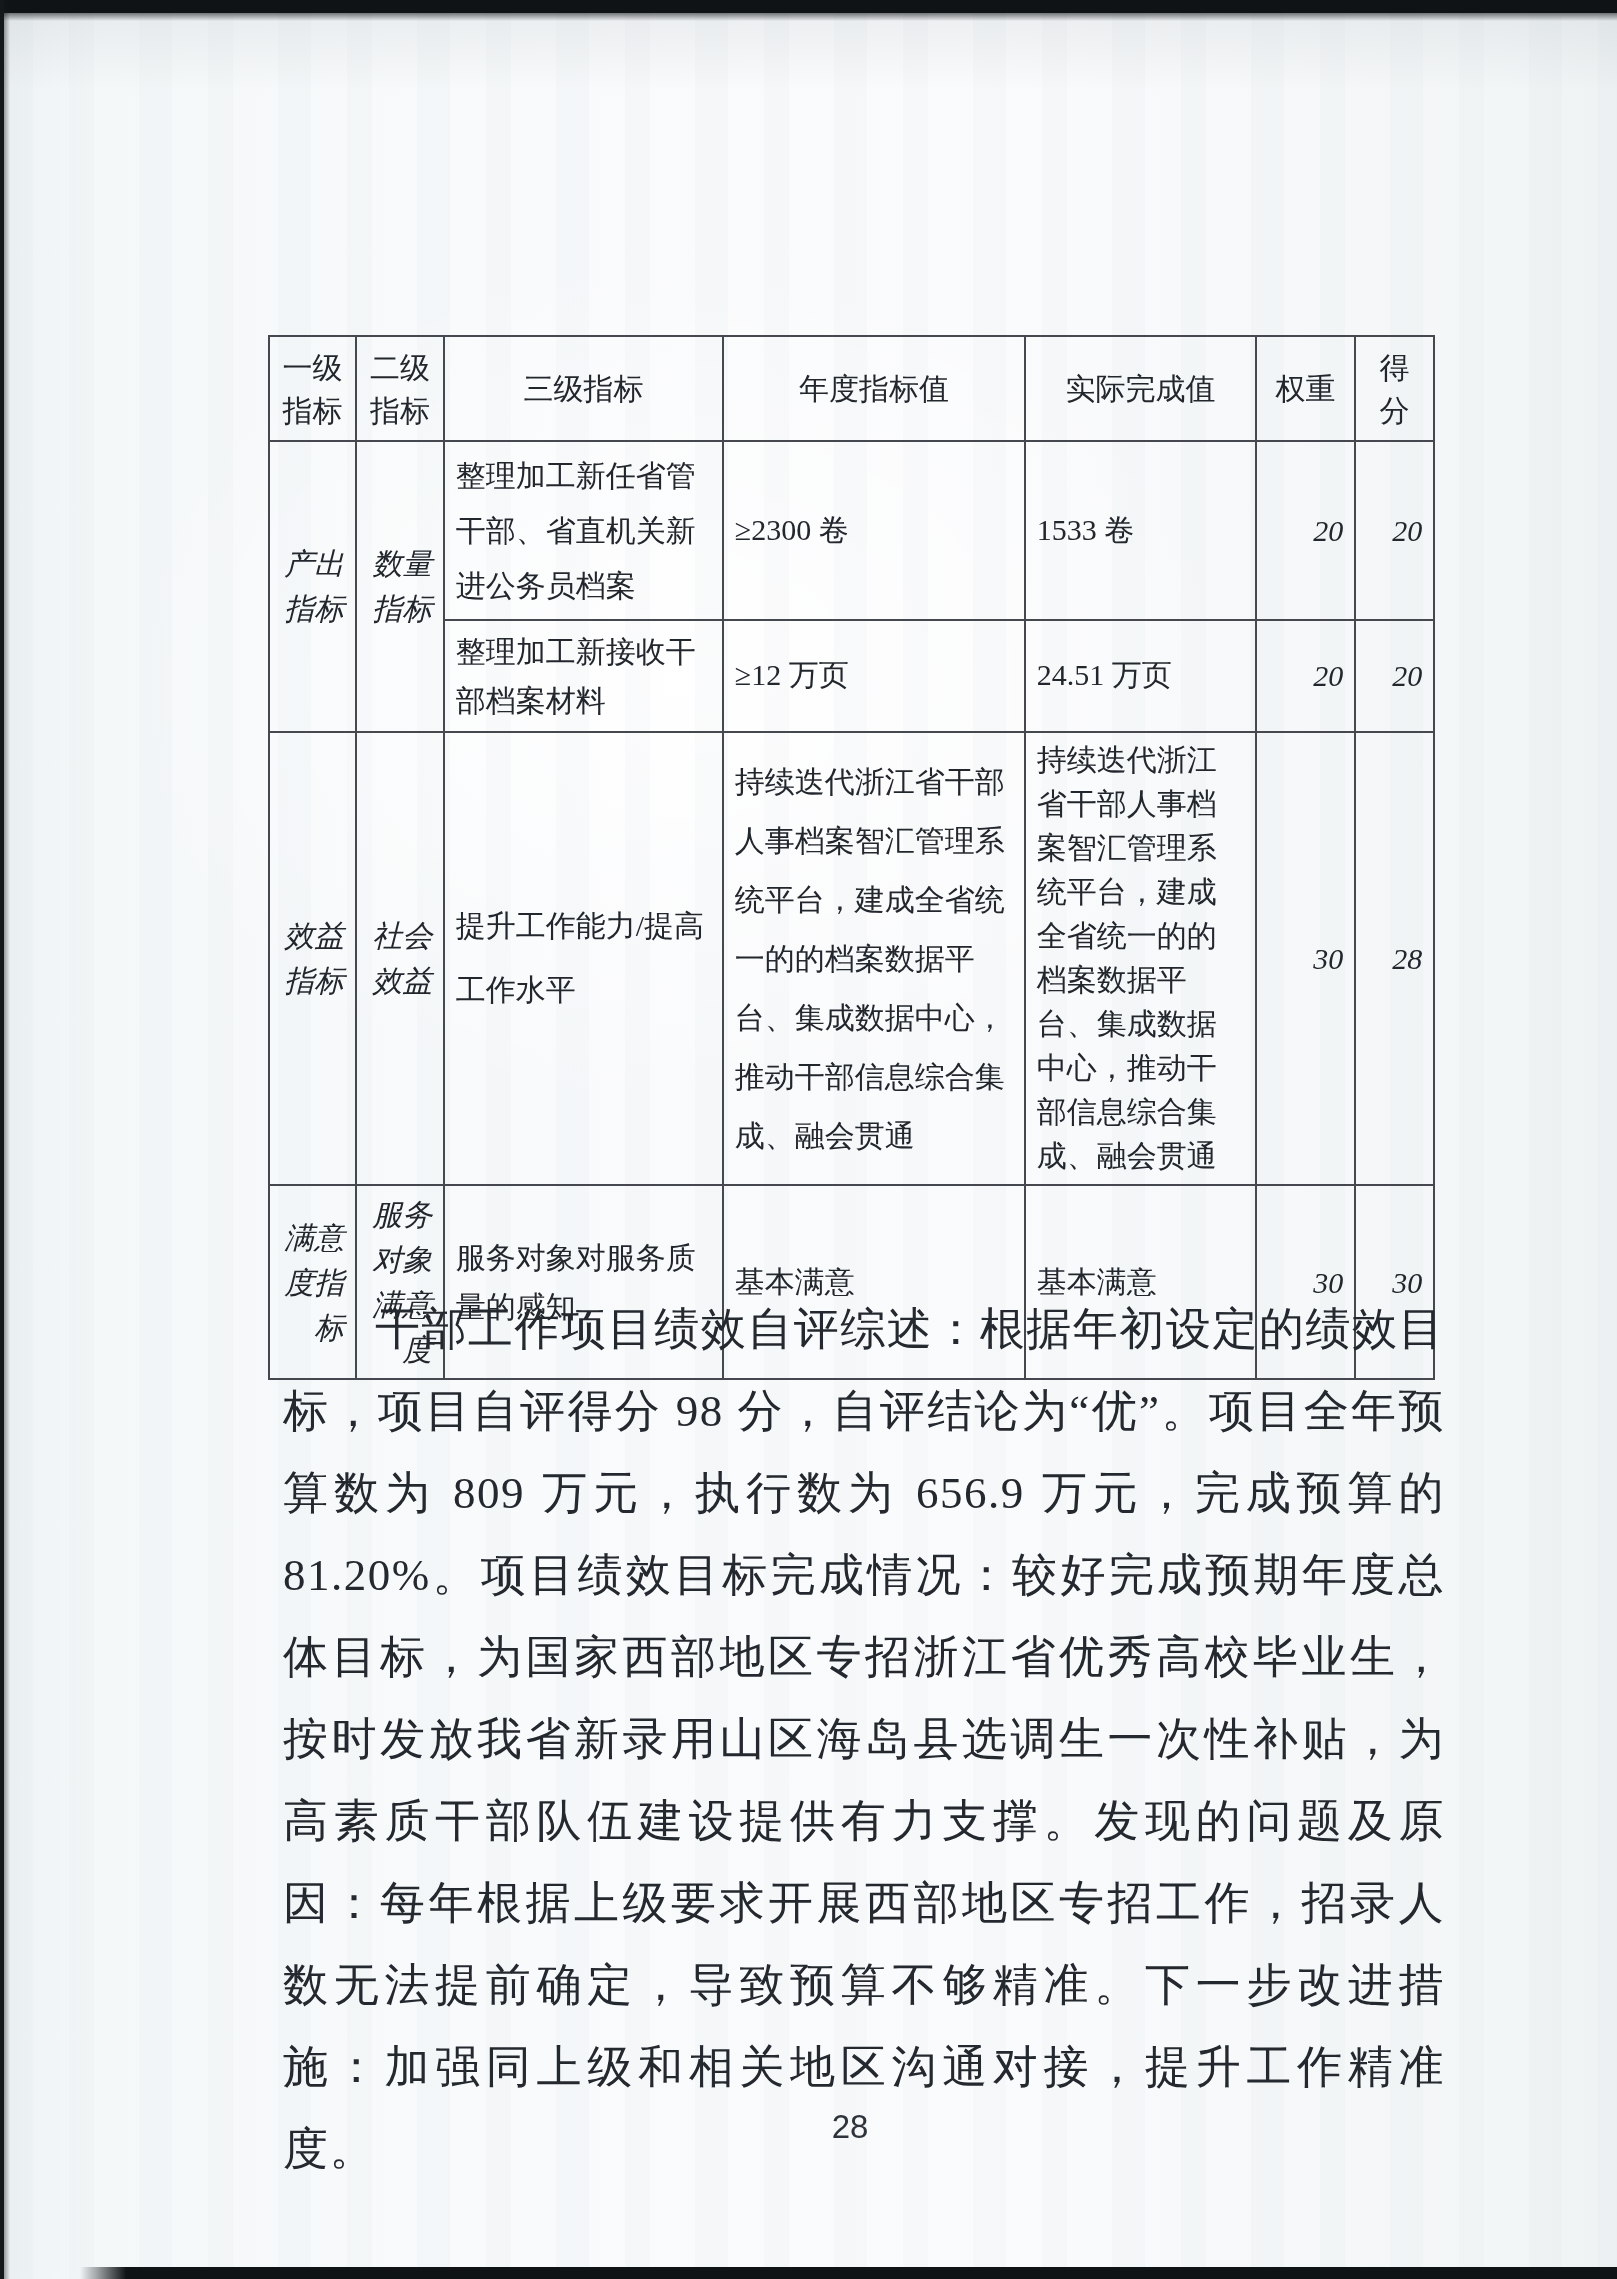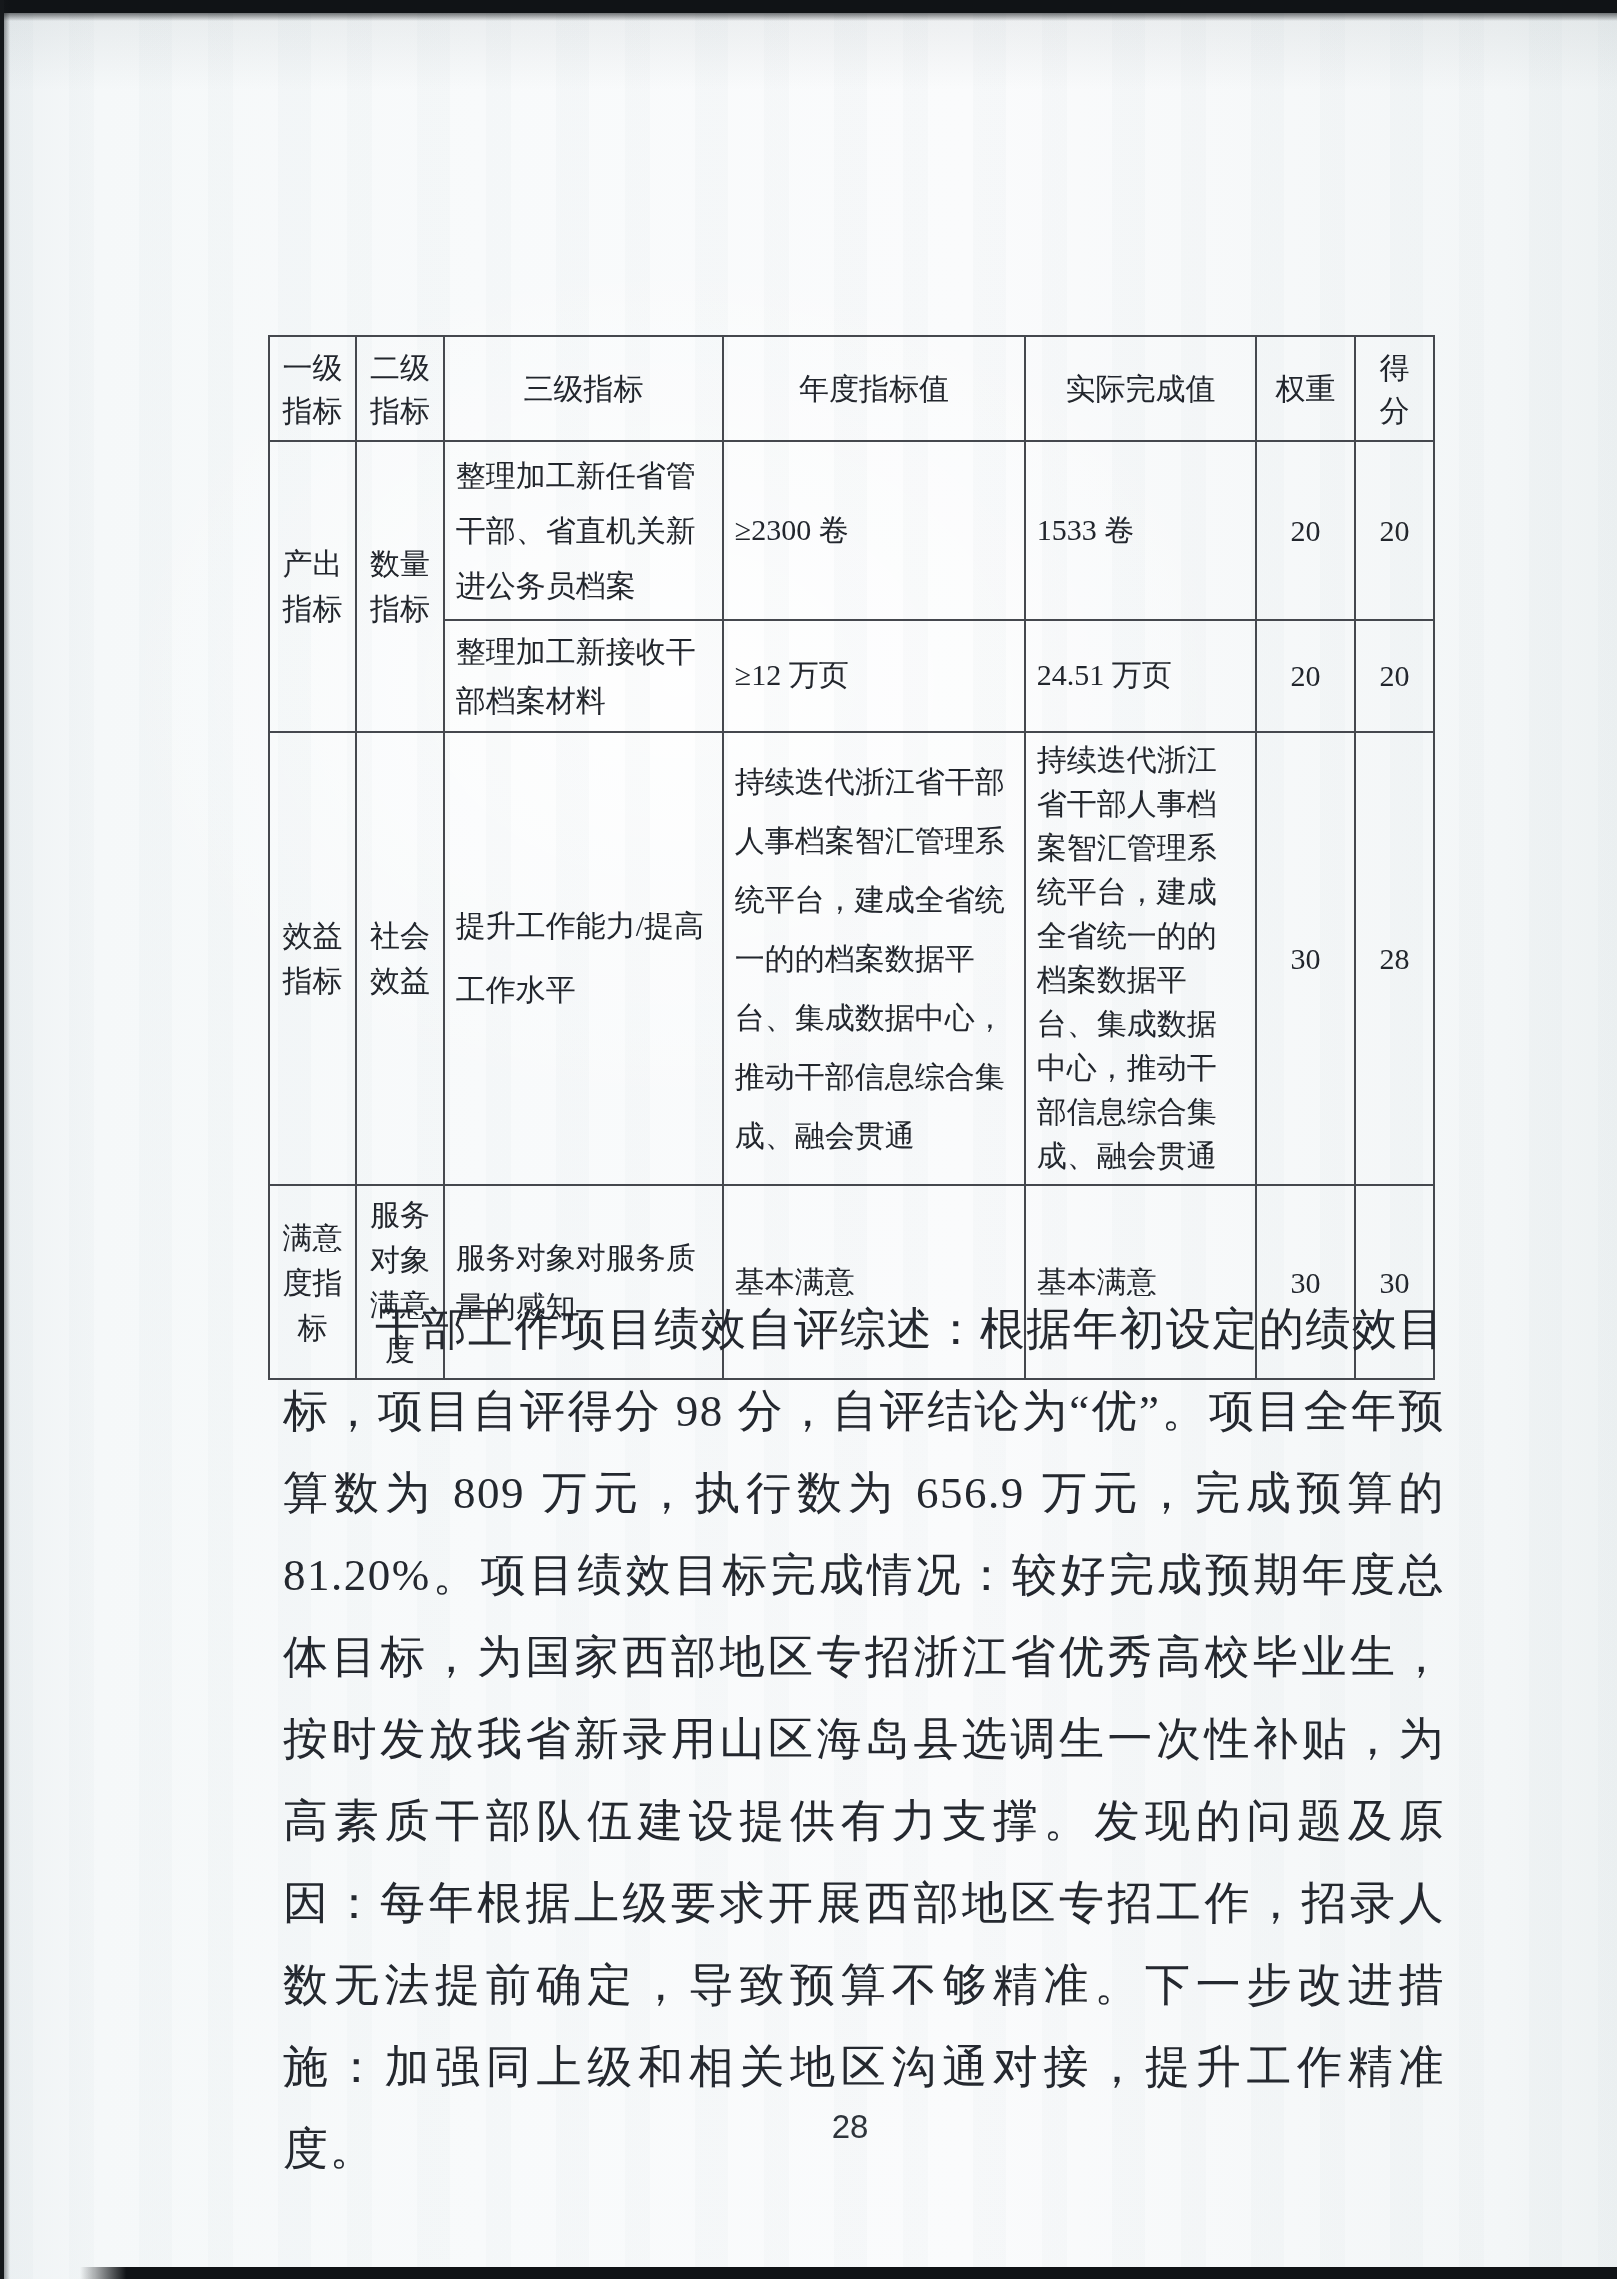--- a/index.html
+++ b/index.html
@@ -34,21 +34,21 @@
   table.perf{
     position:absolute;left:268px;top:335px;width:1164px;height:907px;
     border-collapse:collapse;table-layout:fixed;
     font-size:30px;color:#22262d;
   }
   table.perf td,table.perf th{
     border:2px solid #45484e;font-weight:normal;
     vertical-align:middle;padding:5.9px 10.7px;letter-spacing:0;
   }
   tr.h{height:105px;} tr.r1{height:156px;} tr.r2{height:104px;margin-left:16px;} tr.r3{height:354px;} tr.r4{height:187px;}
-  .tc{text-align:center;padding:5.9px 7.8px;line-height:45px;}
+  .tc{text-align:right;padding:5.9px 7.8px;line-height:45px;font-style:italic;}
   .tl{text-align:left;}
   th{text-align:center;line-height:43px;padding:5.9px 7.8px;}
   .lh56{line-height:55px;} .lh50{line-height:49px;} .lh66{line-height:64px;}
   .sm{font-size:30px;}
   .lh60{line-height:59px;} .lh45{line-height:44px;}
 
   .summary{position:absolute;left:283px;top:1288px;width:1162px;margin:0;
     font-size:45px;line-height:82px;letter-spacing:1.5px;text-indent:92px;
     text-align:justify;color:#24282f;}
   .pagenum{position:absolute;left:811px;top:2108px;width:78px;text-align:center;

